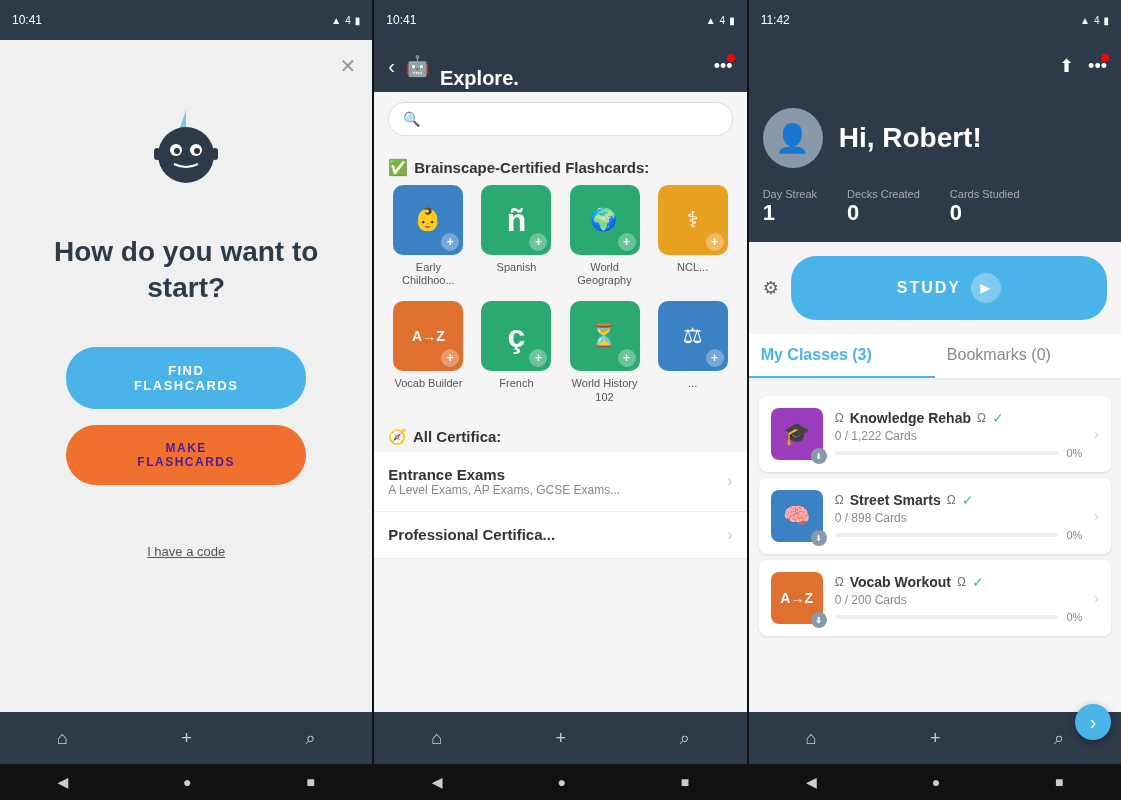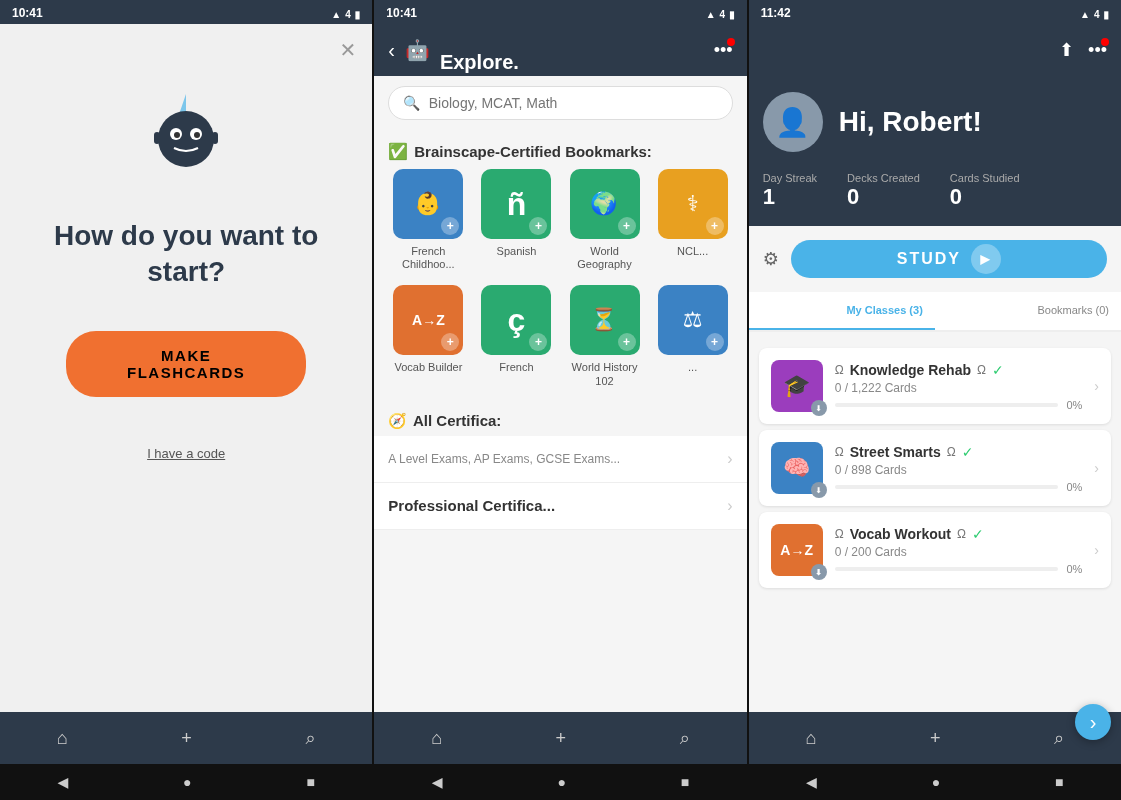--- a/index.html
+++ b/index.html
@@ -25,26 +25,26 @@
       display: flex;
       flex-direction: column;
       overflow: hidden;
       position: relative;
     }
 
     .status-bar {
       background: #2d3a4a;
       color: white;
       font-size: 12px;
-      font-weight: bold;
+      font-weight: normal;
       padding: 4px 12px;
       display: flex;
       justify-content: space-between;
-      align-items: flex-end;
-      height: 24px;
+      align-items: center;
+      height: 40px;
     }
 
     .status-icons {
       display: flex;
       gap: 4px;
       align-items: center;
       font-size: 10px;
     }
 
     
@@ -95,30 +95,30 @@
       font-size: 13px;
       font-weight: bold;
       letter-spacing: 1.5px;
       cursor: pointer;
       width: 240px;
       margin-bottom: 16px;
     }
 
     .make-btn {
       background: #f07030;
-      color: #000000;
+      color: #4c1d95;
       border: none;
       border-radius: 30px;
       padding: 16px 50px;
-      font-size: 15px;
+      font-size: 12px;
       font-weight: bold;
       letter-spacing: 1.5px;
       cursor: pointer;
       width: 240px;
-      margin-bottom: 17px;
+      margin-bottom: 27px;
     }
 
     .have-code {
       font-size: 13px;
       color: #555;
       text-decoration: underline;
       cursor: pointer;
       margin-top: 32px;
     }
 
@@ -378,21 +378,21 @@
       font-size: 18px;
       cursor: pointer;
     }
 
     .study-btn {
       flex: 1;
       background: #4ab3e8;
       color: white;
       border: none;
       border-radius: 25px;
-      padding: 4px 20px;
+      padding: 17px 20px;
       font-size: 16px;
       font-weight: bold;
       letter-spacing: 2px;
       cursor: pointer;
       display: flex;
       align-items: center;
       justify-content: center;
       gap: 10px;
     }
 
@@ -408,23 +408,23 @@
     }
 
     .tabs-row {
       display: flex;
       background: white;
       border-bottom: 2px solid #eee;
     }
 
     .tab-item {
       flex: 1;
-      text-align: right;
+      text-align: left;
       padding: 12px;
-      font-size: 11px;
+      font-size: 16px;
       color: #888;
       cursor: pointer;
       border-bottom: 2px solid transparent;
     }
 
     .tab-item.active {
       color: #4ab3e8;
       border-bottom: 2px solid #4ab3e8;
       font-weight: bold;
     }
@@ -603,20 +603,21 @@
 
           <path d="M38 64 Q50 70 62 64" stroke="white" stroke-width="2" fill="none"></path>
 
           <rect x="18" y="48" width="6" height="12" rx="3" fill="#2d3a4a"></rect>
           <rect x="76" y="48" width="6" height="12" rx="3" fill="#2d3a4a"></rect>
         </svg>
       </div>
 
       <div class="how-start-title">How do you want to start?</div>
 
+      <button class="find-btn">FIND FLASHCARDS</button>
       <button class="make-btn">MAKE FLASHCARDS</button>
 
       <span class="have-code">I have a code</span>
     </div>
     <div class="bottom-nav">
       <span class="nav-icon">⌂</span>
       <span class="nav-icon">+</span>
       <span class="nav-icon">⌕</span>
     </div>
     <div class="android-nav">
@@ -642,35 +643,34 @@
       <span style="font-size:20px;">🤖</span>
       <span class="header-title">Explore.</span>
       <span class="more-dots">
         •••
         <span class="red-dot"></span>
       </span>
     </div>
     <div class="screen2-body">
       <div class="search-bar">
         <span style="color:#aaa; font-size:14px;">🔍</span>
-        <input class="search-input" placeholder="Biology, MCAT, Math" readonly="" style="">
       </div>
 
       <div class="section-title">
         <span class="certified-icon">✅</span>
-        <span>Brainscape-Certified Bookmarks:</span>
+        <span>Brainscape-Certified Flashcards:</span>
       </div>
 
       <div class="flashcard-grid">
         <div class="flashcard-item">
           <div class="flashcard-thumb" style="background:#3b82c4;">
             <span style="font-size:22px;">👶</span>
             <span class="plus-badge">+</span>
           </div>
-          <span class="flashcard-label">French Childhoo...</span>
+          <span class="flashcard-label">Early Childhoo...</span>
         </div>
         <div class="flashcard-item">
           <div class="flashcard-thumb" style="background:#2aaa70; font-size:32px; font-weight:bold;">
             ñ
             <span class="plus-badge">+</span>
           </div>
           <span class="flashcard-label">Spanish</span>
         </div>
         <div class="flashcard-item">
           <div class="flashcard-thumb" style="background:#2aaa70;">
@@ -719,20 +719,21 @@
         </div>
       </div>
 
       <div class="all-flashcards-section">
         <span class="section-compass">🧭</span>
         <span>All Certifica:</span>
       </div>
 
       <div class="list-item-row">
         <div class="list-item-content">
+          <div class="list-item-title">Entrance Exams</div>
           <div class="list-item-sub">A Level Exams, AP Exams, GCSE Exams...</div>
         </div>
         <span class="chevron-right">›</span>
       </div>
       <div class="list-item-row">
         <div class="list-item-content">
           <div class="list-item-title">Professional Certifica...</div>
         </div>
         <span class="chevron-right">›</span>
       </div>

